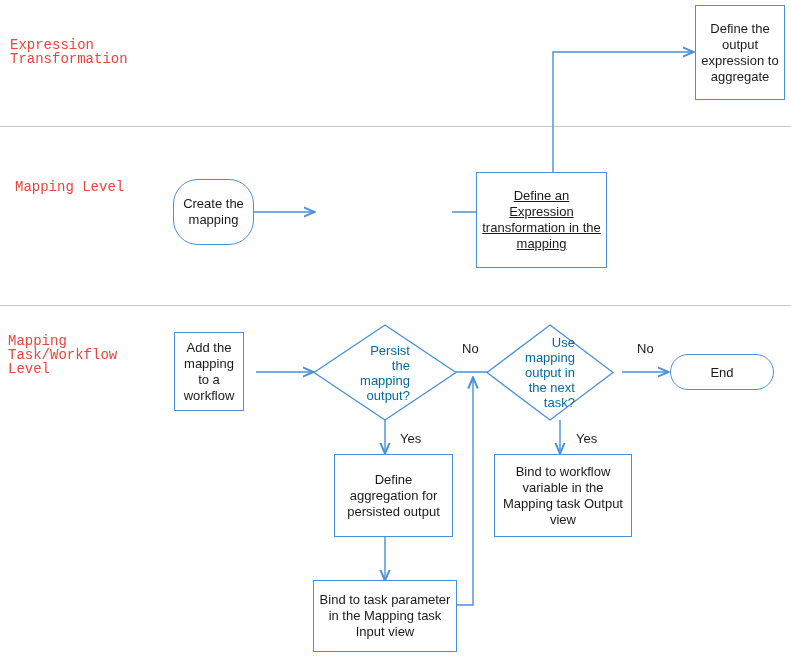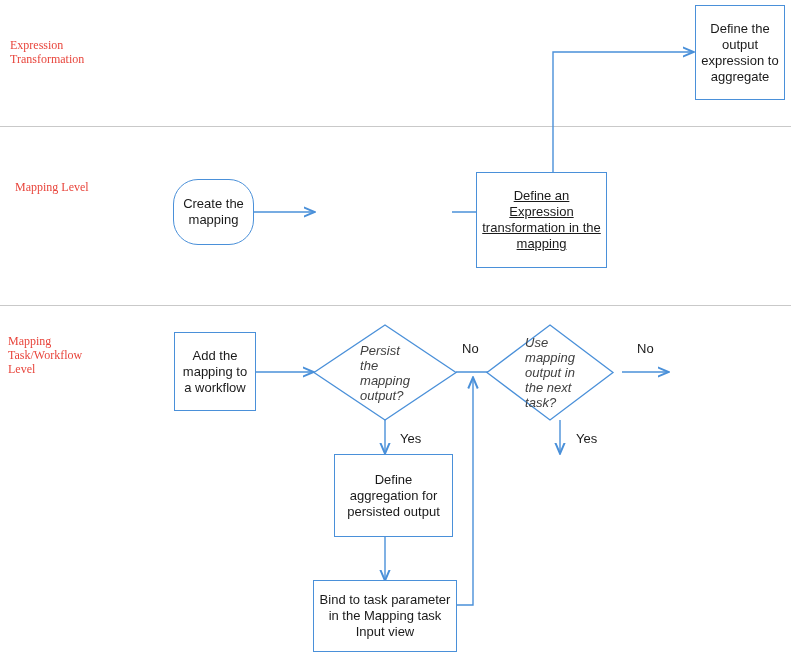--- a/index.html
+++ b/index.html
@@ -1,35 +1,35 @@
 <!DOCTYPE html>
 <html><head>
 <meta charset="utf-8">
 <style>
   html,body{margin:0;padding:0;background:#ffffff;}
   body{width:791px;height:658px;font-family:"Liberation Sans",sans-serif;overflow:hidden;}
   #canvas{position:relative;width:791px;height:658px;background:#fff;}
 
   .divider{position:absolute;left:0;width:791px;height:1px;background:#c9c9c9;}
 
-  .lane-label{position:absolute;color:#E8453C;font-size:12px;line-height:14px;font-family:Liberation Serif, serif;white-space:pre-line;}
+  .lane-label{position:absolute;color:#E8453C;font-size:14px;line-height:14px;font-family:Liberation Mono, monospace;white-space:pre-line;}
 
   .node{position:absolute;box-sizing:border-box;border:1.3px solid #4a90d9;background:#ffffff;
         display:flex;align-items:center;justify-content:center;text-align:center;
         color:#1a1a1a;font-size:13px;line-height:16px;padding:2px 4px;}
 
   .pill{position:absolute;box-sizing:border-box;border:1.3px solid #4a90d9;background:#fff;
         border-radius:999px;display:flex;align-items:center;justify-content:center;
         color:#1a1a1a;font-size:13px;}
 
   .diamond-wrap{position:absolute;}
   .diamond-wrap svg{position:absolute;left:0;top:0;overflow:visible;}
   .diamond-text{position:absolute;left:0;top:0;width:100%;height:100%;
-        display:flex;align-items:center;justify-content:center;text-align:left;
-        color:#404040;font-size:13px;line-height:15px;white-space:pre-line;font-style:italic;}
+        display:flex;align-items:center;justify-content:center;text-align:right;
+        color:#0369a1;font-size:13px;line-height:15px;white-space:pre-line;}
 
   .edge-label{position:absolute;color:#1a1a1a;font-size:13px;white-space:nowrap;}
 
   svg.wires{position:absolute;left:0;top:0;width:791px;height:658px;overflow:visible;pointer-events:none;}
   svg.wires path,svg.wires line{stroke:#4a90d9;stroke-width:1.4px;fill:none;}
 </style>
 </head>
 <body>
 
 <div id="canvas">
@@ -72,21 +72,21 @@
     <path d="M560,420 L560,453" marker-end="url(#ah)"></path>
   </svg>
 
   <div class="node" style="left:695px;top:5px;width:90px;height:95px;">Define the output expression to aggregate</div>
 
   <div class="node" style="left:173px;top:179px;width:81px;height:66px;border-radius:25px;">Create the mapping</div>
 
 
   <div class="node" style="left:476px;top:172px;width:131px;height:96px;text-decoration:underline;">Define an Expression transformation in the mapping</div>
 
-  <div class="node" style="left:174px;top:332px;width:82px;height:79px;">Add the mapping to a workflow</div>
+  <div class="node" style="left:174px;top:332px;width:70px;height:79px;">Add the mapping to a workflow</div>
 
   <div class="diamond-wrap" style="left:314px;top:325px;width:142px;height:95px;">
     <svg width="142" height="95" viewBox="0 0 142 95">
       <polygon points="71,0 142,47.5 71,95 0,47.5" fill="#ffffff" stroke="#4a90d9" stroke-width="1.3"></polygon>
     </svg>
     <div class="diamond-text">Persist
 the
 mapping
 output?</div>
   </div>
@@ -101,19 +101,21 @@
     <div class="diamond-text">Use
 mapping
 output in
 the next
 task?</div>
   </div>
 
   <div class="edge-label" style="left:637px;top:341px;">No</div>
   <div class="edge-label" style="left:576px;top:431px;">Yes</div>
 
+  <div class="pill" style="left:670px;top:354px;width:104px;height:36px;">End</div>
 
   <div class="node" style="left:326px;top:454px;width:119px;height:83px;margin-left:8px;">Define aggregation for persisted output</div>
 
+  <div class="node" style="left:494px;top:454px;width:138px;height:83px;">Bind to workflow variable in the Mapping task Output view</div>
 
   <div class="node" style="left:313px;top:580px;width:144px;height:72px;">Bind to task parameter in the Mapping task Input view</div>
 
 </div>
 
 </body></html>

